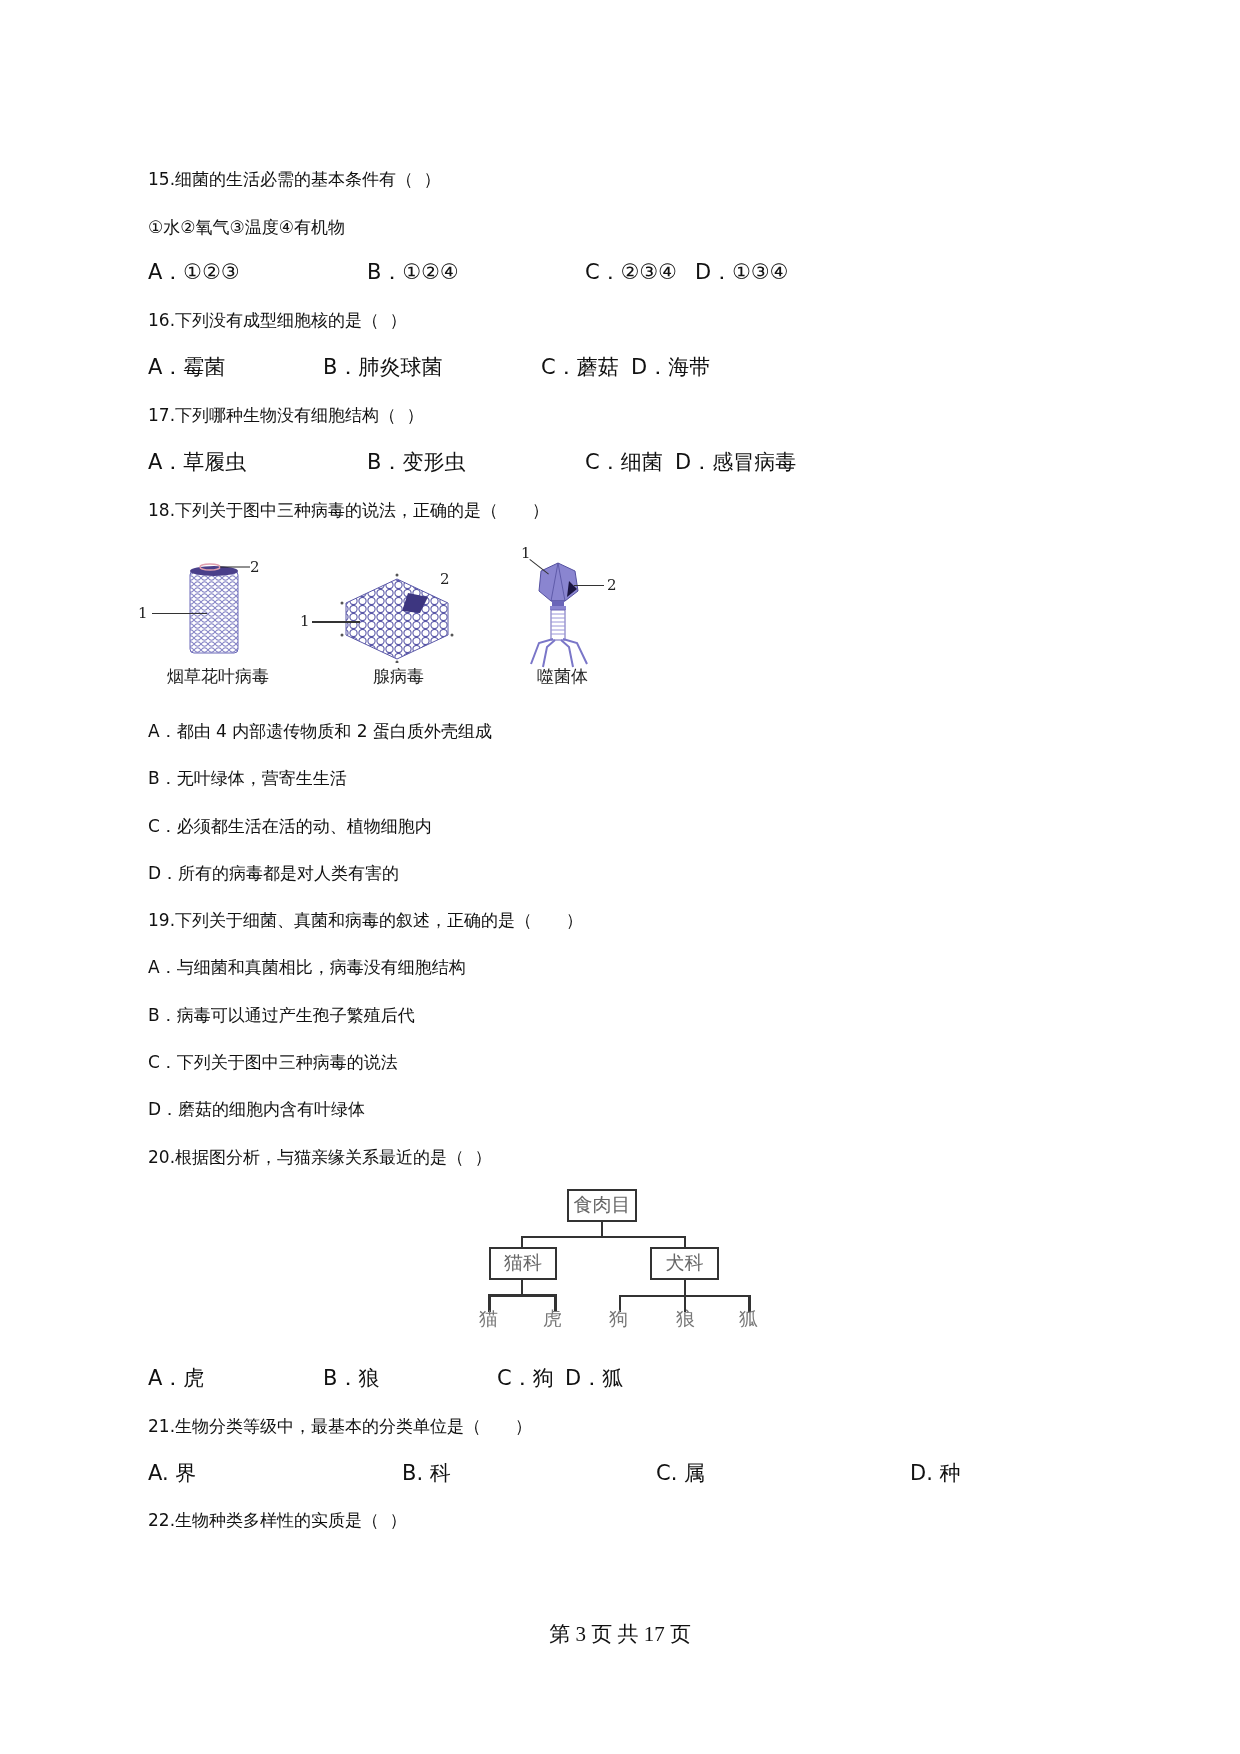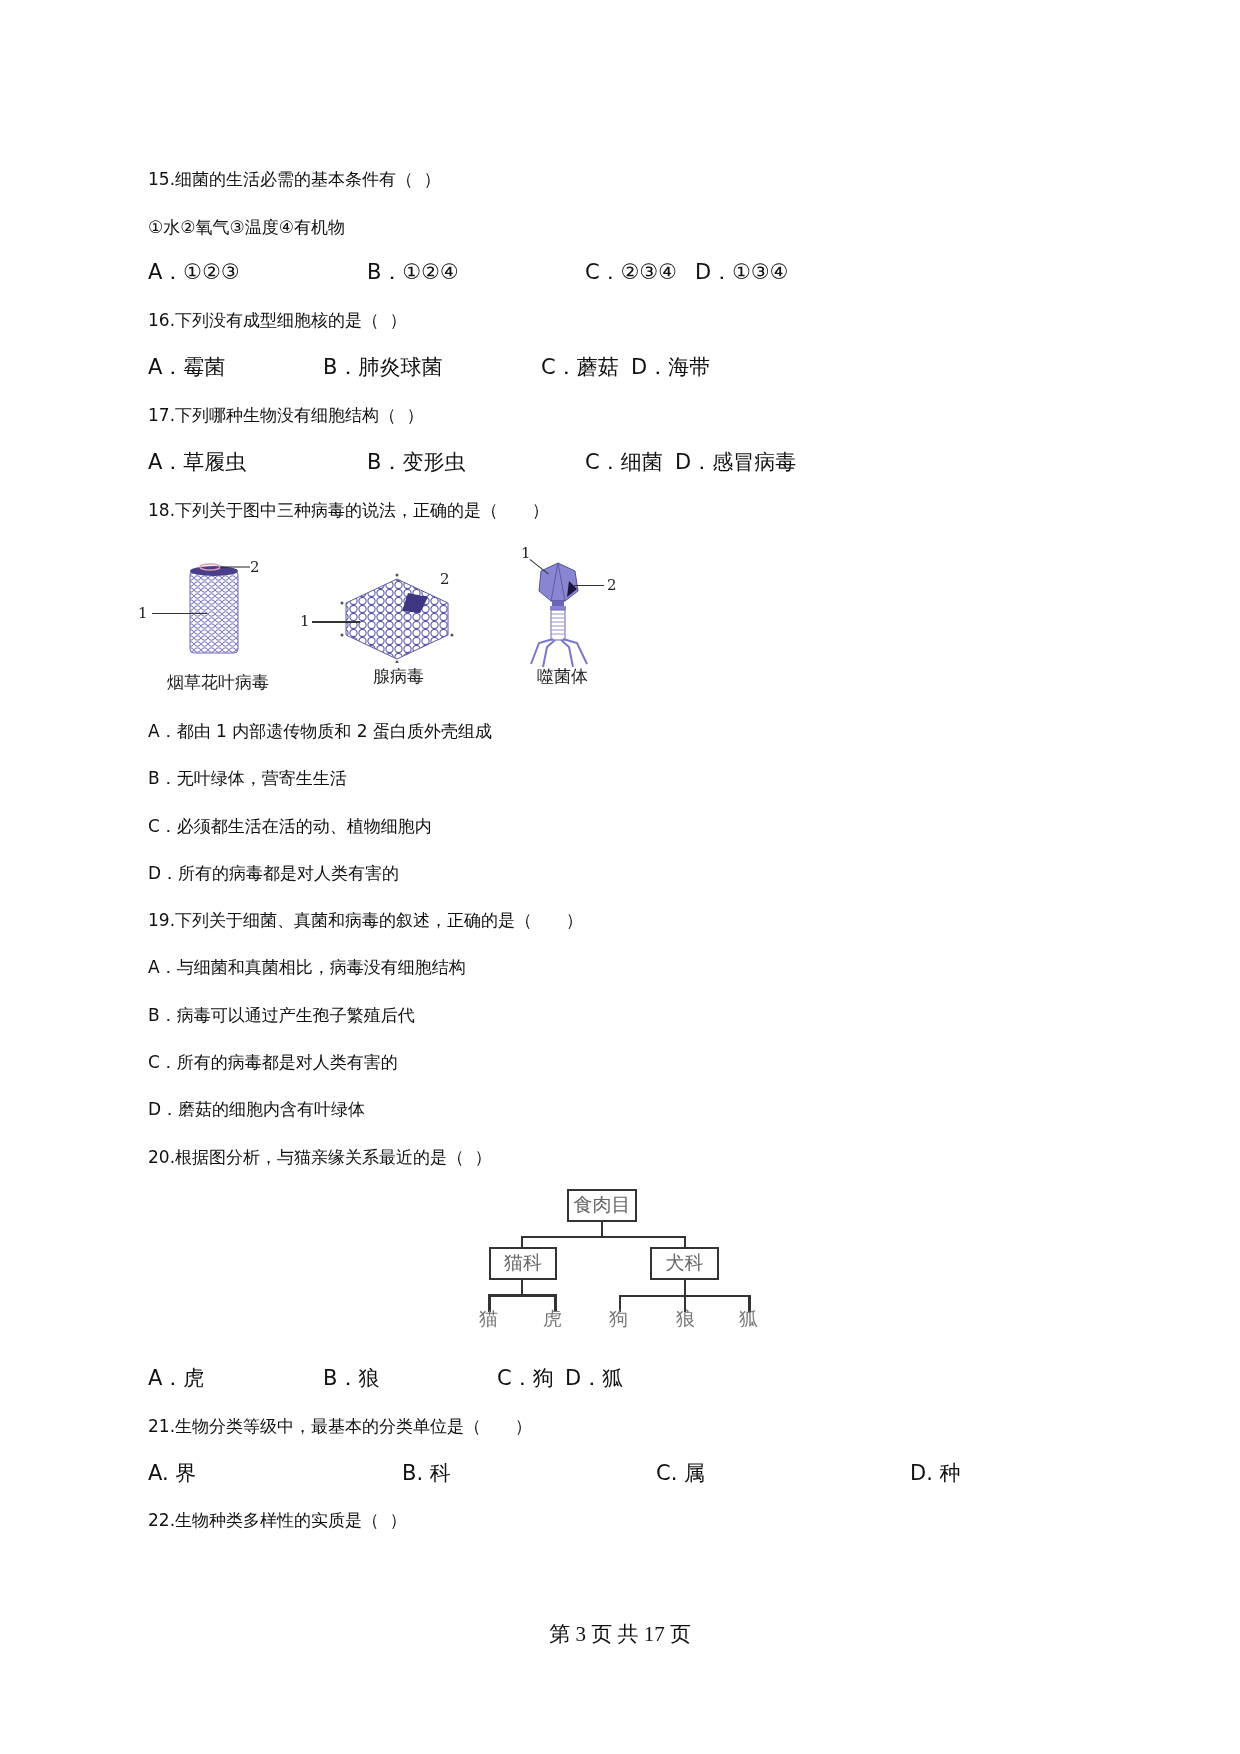--- a/index.html
+++ b/index.html
@@ -50,21 +50,21 @@
       </pattern>
     </defs>
     <rect x="10" y="8" width="48" height="82" rx="4" fill="url(#hex)" stroke="#6a68b8" stroke-width="1"></rect>
     <ellipse cx="34" cy="8" rx="24" ry="5" fill="#4a3f8a"></ellipse>
     <ellipse cx="30" cy="4" rx="10" ry="3" fill="none" stroke="#e0a0b0" stroke-width="1.5"></ellipse>
     <line x1="40" y1="4" x2="70" y2="4" stroke="#222" stroke-width="1"></line>
   </svg>
   <div class="lbl" style="left:-2px;top:70px">1</div>
   <div class="tline" style="left:12px;top:78px;width:55px;height:1px"></div>
   <div class="lbl" style="left:110px;top:24px">2</div>
-  <div class="cap" style="left:27px;top:137px">烟草花叶病毒</div>
+  <div class="cap" style="left:27px;top:131px">烟草花叶病毒</div>
 
   <svg style="position:absolute;left:200px;top:38px" width="115" height="90" viewBox="0 0 115 90">
     <defs>
       <pattern id="ball" width="9" height="8" patternUnits="userSpaceOnUse">
         <circle cx="4.5" cy="4" r="3.6" fill="#fff" stroke="#5a58a8" stroke-width="1.1"></circle>
       </pattern>
     </defs>
     <polygon points="57,6 108,30 108,62 57,86 6,62 6,30" fill="url(#ball)" stroke="#5a58a8" stroke-width="1"></polygon>
     <polygon points="68,20 88,24 80,40 62,38" fill="#3d3680"></polygon>
     <circle cx="57" cy="2" r="1.5" fill="#555"></circle>
@@ -100,29 +100,29 @@
       <polyline points="36,81 44,88 48,108"></polyline>
     </g>
   </svg>
   <div class="lbl" style="left:381px;top:10px">1</div>
   <div class="tline" style="left:390px;top:24px;width:24px;height:1px;transform:rotate(38deg);transform-origin:0 0"></div>
   <div class="lbl" style="left:467px;top:42px">2</div>
   <div class="tline" style="left:434px;top:50px;width:30px;height:1px"></div>
   <div class="cap" style="left:397px;top:131px">噬菌体</div>
 </div>
 
-<div class="line" style="top:717px">A．都由 1 内部遗传物质和 2 蛋白质外壳组成</div>
+<div class="line" style="top:717px">A．都由 4 内部遗传物质和 2 蛋白质外壳组成</div>
 <div class="line" style="top:764px">B．无叶绿体，营寄生生活</div>
 <div class="line" style="top:812px">C．必须都生活在活的动、植物细胞内</div>
 <div class="line" style="top:859px">D．所有的病毒都是对人类有害的</div>
 
 <div class="line" style="top:906px">19.下列关于细菌、真菌和病毒的叙述，正确的是（　　）</div>
 <div class="line" style="top:953px">A．与细菌和真菌相比，病毒没有细胞结构</div>
 <div class="line" style="top:1001px">B．病毒可以通过产生孢子繁殖后代</div>
-<div class="line" style="top:1048px">C．所有的病毒都是对人类有害的</div>
+<div class="line" style="top:1048px">C．下列关于图中三种病毒的说法</div>
 <div class="line" style="top:1095px">D．磨菇的细胞内含有叶绿体</div>
 
 <div class="line" style="top:1143px">20.根据图分析，与猫亲缘关系最近的是（  ）</div>
 
 <div class="fig" style="left:0;top:0;width:1240px;height:1754px;pointer-events:none;">
   <div class="tbox" style="left:567px;top:1189px;width:70px;height:33px">食肉目</div>
   <div class="tline" style="left:601px;top:1222px;width:2px;height:15px"></div>
   <div class="tline" style="left:521px;top:1236px;width:165px;height:2px"></div>
   <div class="tline" style="left:521px;top:1236px;width:2px;height:12px"></div>
   <div class="tline" style="left:684px;top:1236px;width:2px;height:12px"></div>

